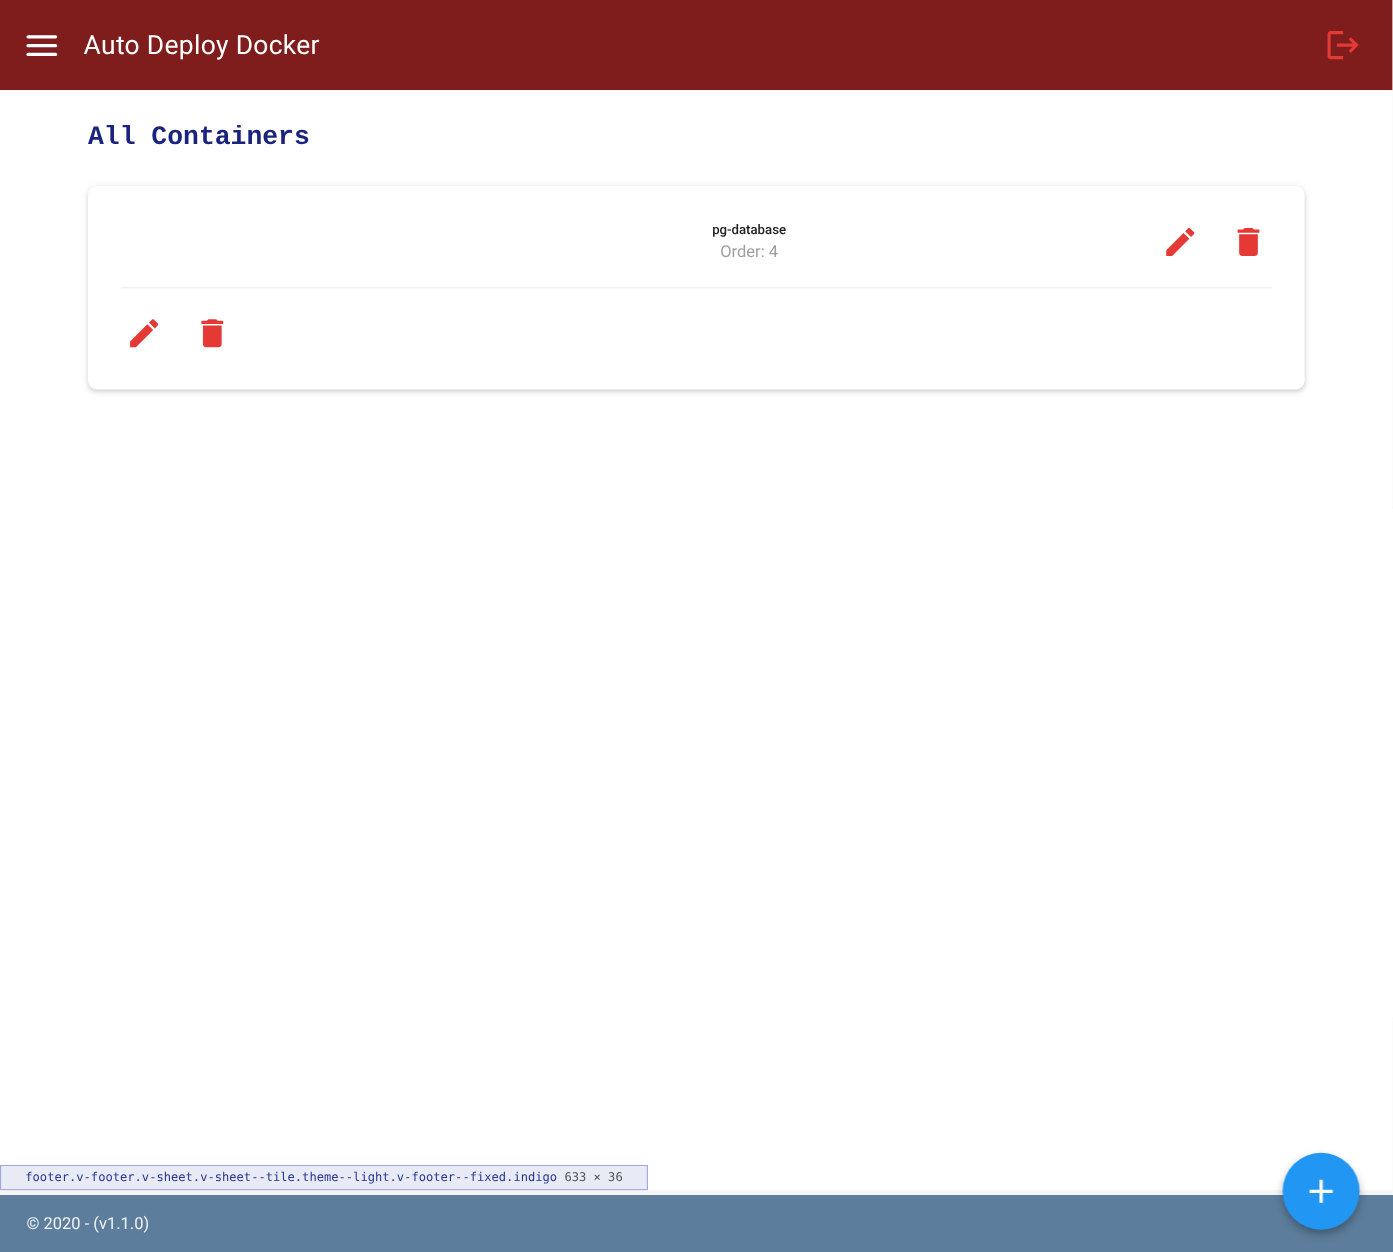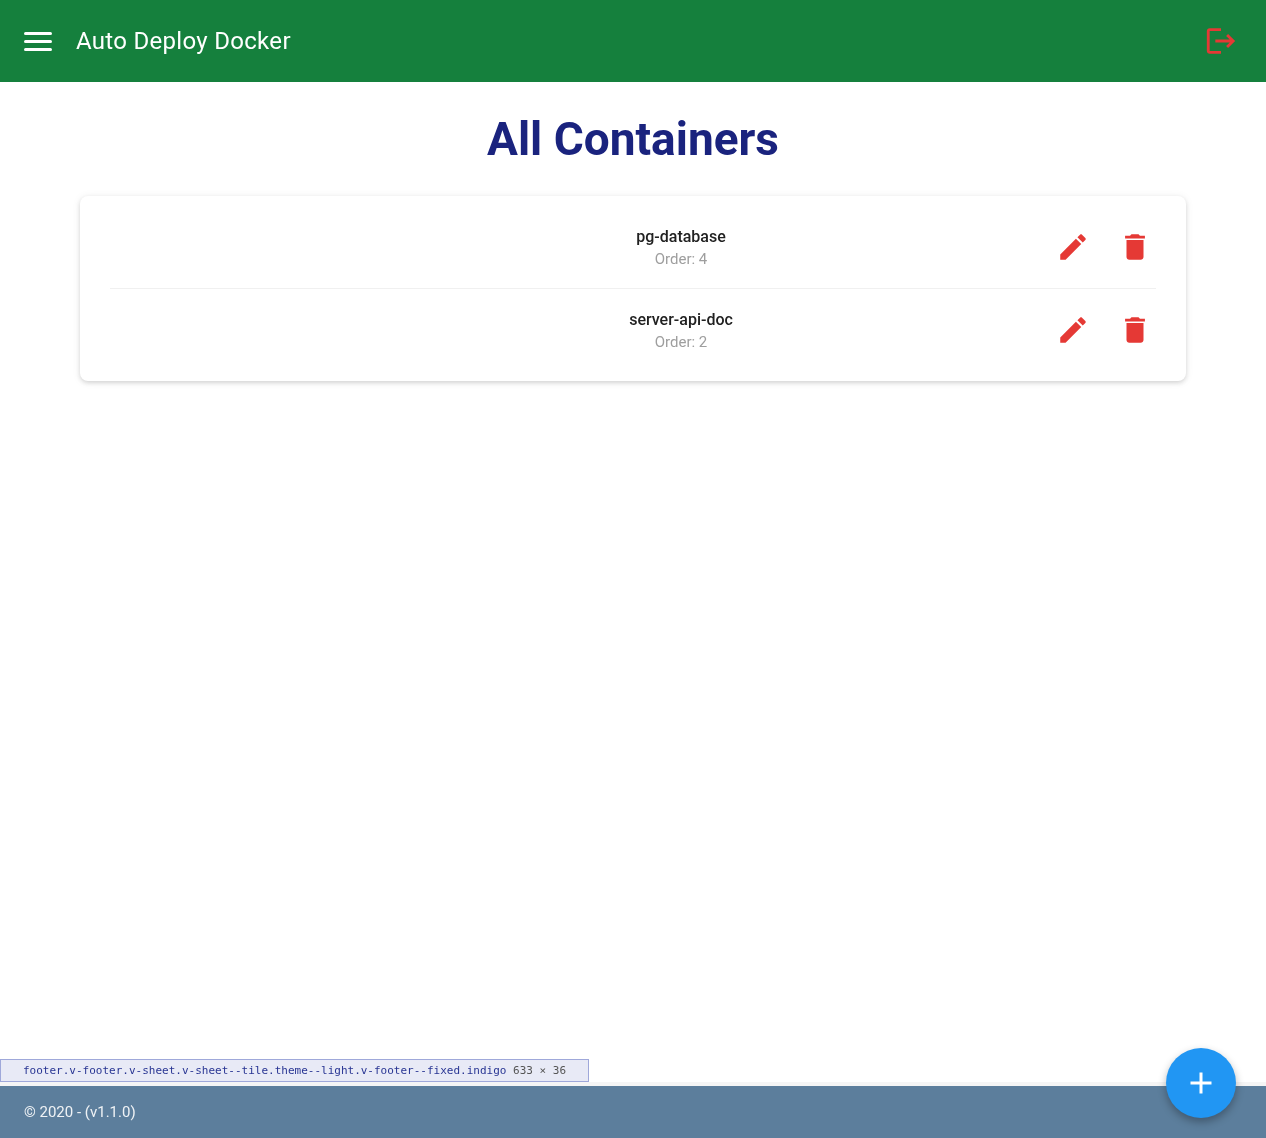--- a/index.html
+++ b/index.html
@@ -11,21 +11,21 @@
     body {
       font-family: 'Roboto', Arial, sans-serif;
       background-color: #f5f5f5;
       min-height: 1138px;
       position: relative;
       overflow-x: hidden;
     }
 
     
     .header {
-      background-color: #15803d;
+      background-color: #7f1d1d;
       height: 82px;
       display: flex;
       align-items: center;
       padding: 0 24px;
       justify-content: space-between;
     }
 
     .header-left {
       display: flex;
       align-items: center;
@@ -58,25 +58,25 @@
     }
 
     
     .main-content {
       padding: 30px 80px;
       background: white;
       min-height: calc(1138px - 82px - 56px);
     }
 
     .page-title {
-      text-align: center;
-      font-size: 46px;
+      font-size: 24px;
       font-weight: 700;
       color: #1a237e;
       margin-bottom: 30px;
+      font-family: Liberation Mono, monospace;
     }
 
     
     .card {
       background: white;
       border-radius: 8px;
       box-shadow: 0 2px 4px rgba(0,0,0,0.12), 0 1px 8px rgba(0,0,0,0.08);
       padding: 10px 30px;
       margin: 0 auto;
       max-width: 1120px;
@@ -94,21 +94,21 @@
       border-bottom: none;
     }
 
     .container-info {
       text-align: center;
       flex: 1;
       padding-left: 200px;
     }
 
     .container-name {
-      font-size: 16px;
+      font-size: 12px;
       font-weight: 500;
       color: #212121;
       margin-bottom: 4px;
     }
 
     .container-order {
       font-size: 15px;
       color: #9e9e9e;
     }
 
@@ -243,24 +243,20 @@
           </svg>
         </button>
         <button class="action-btn" title="Delete">
           <svg viewBox="0 0 24 24" xmlns="http://www.w3.org/2000/svg">
             <path d="M6 19c0 1.1.9 2 2 2h8c1.1 0 2-.9 2-2V7H6v12zM19 4h-3.5l-1-1h-5l-1 1H5v2h14V4z"></path>
           </svg>
         </button>
       </div>
     </div>
       <div class="container-item">
-      <div class="container-info">
-        <div class="container-name">server-api-doc</div>
-        <div class="container-order">Order: 2</div>
-      </div>
       <div class="container-actions">
         <button class="action-btn" title="Edit">
           <svg viewBox="0 0 24 24" xmlns="http://www.w3.org/2000/svg">
             <path d="M3 17.25V21h3.75L17.81 9.94l-3.75-3.75L3 17.25zM20.71 7.04c.39-.39.39-1.02 0-1.41l-2.34-2.34c-.39-.39-1.02-.39-1.41 0l-1.83 1.83 3.75 3.75 1.83-1.83z"></path>
           </svg>
         </button>
         <button class="action-btn" title="Delete">
           <svg viewBox="0 0 24 24" xmlns="http://www.w3.org/2000/svg">
             <path d="M6 19c0 1.1.9 2 2 2h8c1.1 0 2-.9 2-2V7H6v12zM19 4h-3.5l-1-1h-5l-1 1H5v2h14V4z"></path>
           </svg>

